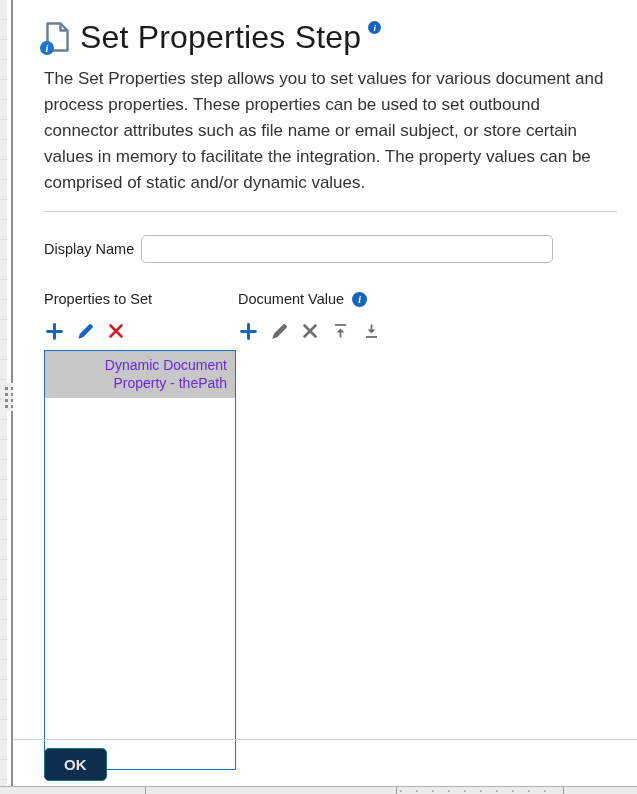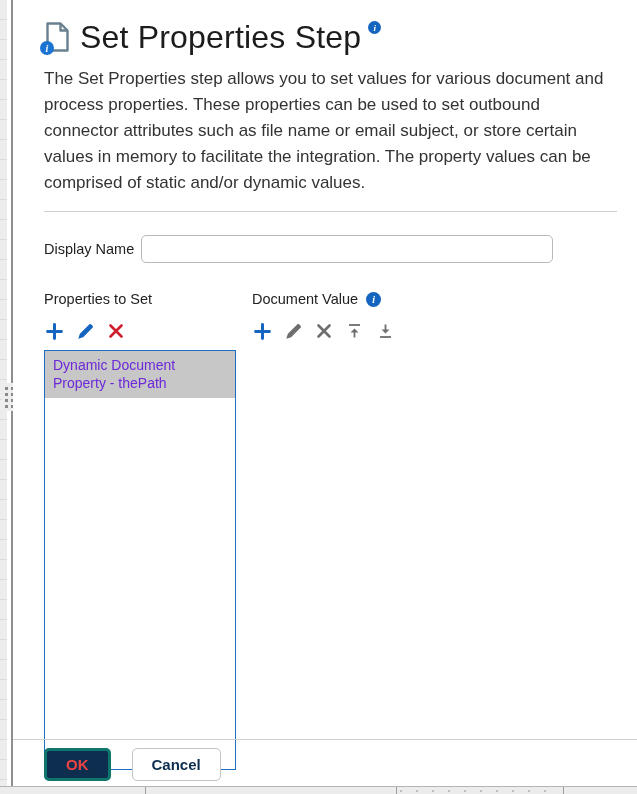--- a/index.html
+++ b/index.html
@@ -72,21 +72,21 @@
   .display-name-row { display: flex; align-items: center; margin-top: 23px; }
   .display-name-row label { font-size: 14.5px; color: #222; width: 97px; }
   .display-name-row input {
     width: 412px; height: 28px; border: 1px solid #b9b9b9; border-radius: 5px;
     font: 14px "Liberation Sans", sans-serif; padding: 0 8px; outline: none;
     color: #222; background: #fff;
   }
 
   
   .panels { display: flex; margin-top: 28px; }
-  .panel-left { width: 192px; margin-right: 16px; }
+  .panel-left { width: 192px; margin-right: 2px; text-align: right; }
   .panel-right { width: 350px; }
   .panel-label { font-size: 14.5px; color: #222; display: flex; align-items: center; }
   .panel-label .info-dot {
     width: 15px; height: 15px; border-radius: 50%; background: #1565c0; color: #fff;
     font: italic bold 10px "Liberation Serif", serif;
     display: inline-flex; align-items: center; justify-content: center;
     margin-left: 8px; cursor: pointer;
   }
   .toolbar { display: flex; align-items: center; gap: 14px; margin: 15px 0 10px 2px; height: 18px; }
   .tb-btn { display: inline-flex; cursor: pointer; background: none; border: none; padding: 0; }
@@ -108,21 +108,21 @@
   .panel-right .list-item { padding: 9px 10px; }
 
   
   .footer-divider { position: absolute; left: 0; top: 739px; width: 624px; border-top: 1px solid #cfcfcf; }
   .footer { position: absolute; left: 31px; top: 748px; display: flex; gap: 21px; }
   .btn {
     height: 33px; border-radius: 5px; font: bold 15px "Liberation Sans", sans-serif;
     display: inline-flex; align-items: center; justify-content: center;
     padding: 0 19px; cursor: pointer;
   }
-  .btn-ok { background: #0e2e4f; color: #ef4444; border: 3px solid #0f766e; }
+  .btn-ok { background: #0e2e4f; color: #e5e5e5; border: 1px solid #0f766e; }
   .btn-cancel { background: #fff; color: #0e2e4f; border: 1px solid #c4c4c4; }
 
   
   .bottom-strip {
     position: absolute; left: 0; top: 786px; width: 637px; height: 8px;
     background: #ececec; border-top: 1px solid #b3b3b3;
   }
   .bottom-strip .tick { position: absolute; top: 0; width: 1px; height: 8px; background: #9e9e9e; }
   .bottom-strip .dots {
     position: absolute; top: 3px; left: 400px; width: 150px; height: 2px;
@@ -234,21 +234,20 @@
           </button>
         </div>
       </div>
 
     </div>
   </div>
 
   <div class="footer-divider"></div>
   <div class="footer">
     <button class="btn btn-ok">OK</button>
-    <button class="btn btn-cancel">Cancel</button>
   </div>
 </div>
 
 <div class="bottom-strip">
   <span class="tick" style="left:145px"></span>
   <span class="tick" style="left:396px"></span>
   <span class="tick" style="left:563px"></span>
   <span class="dots"></span>
 </div>
 

